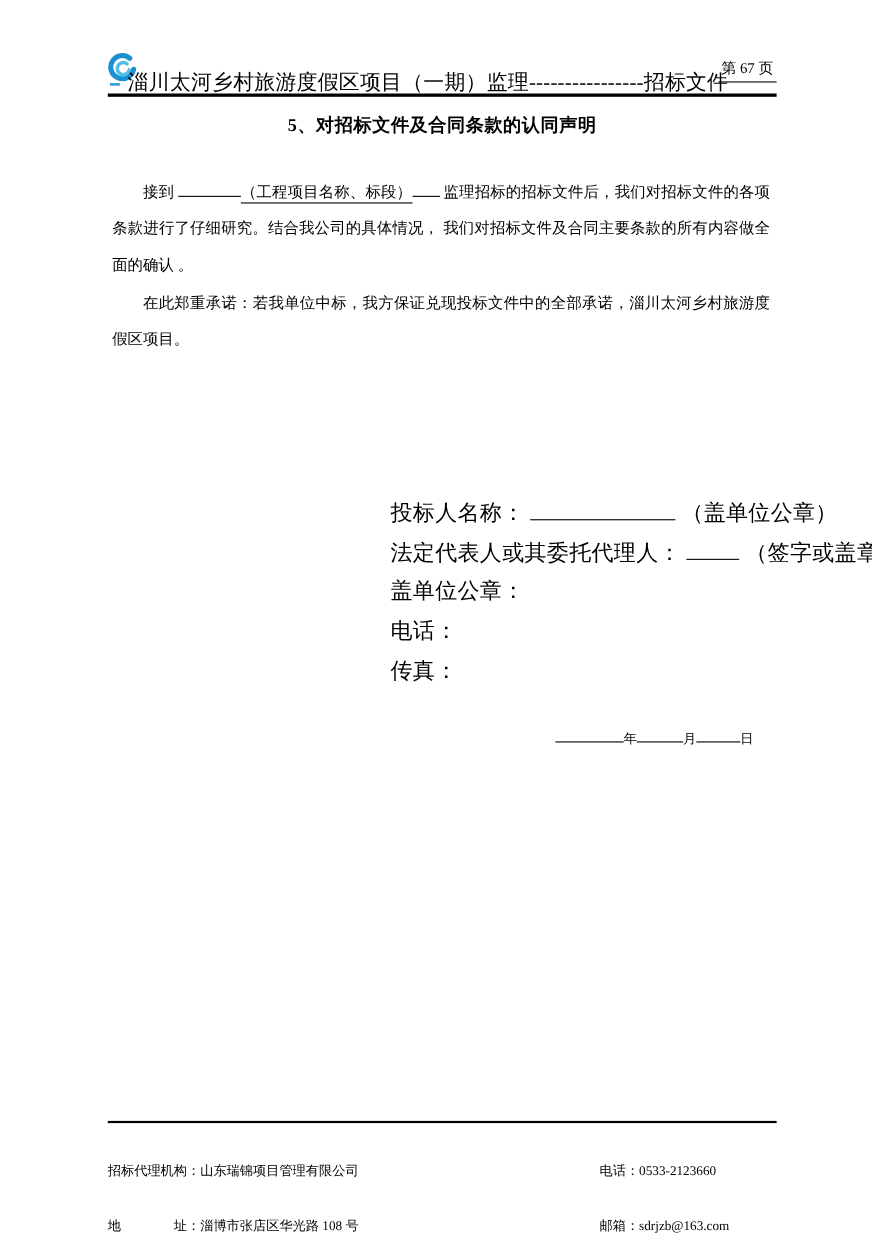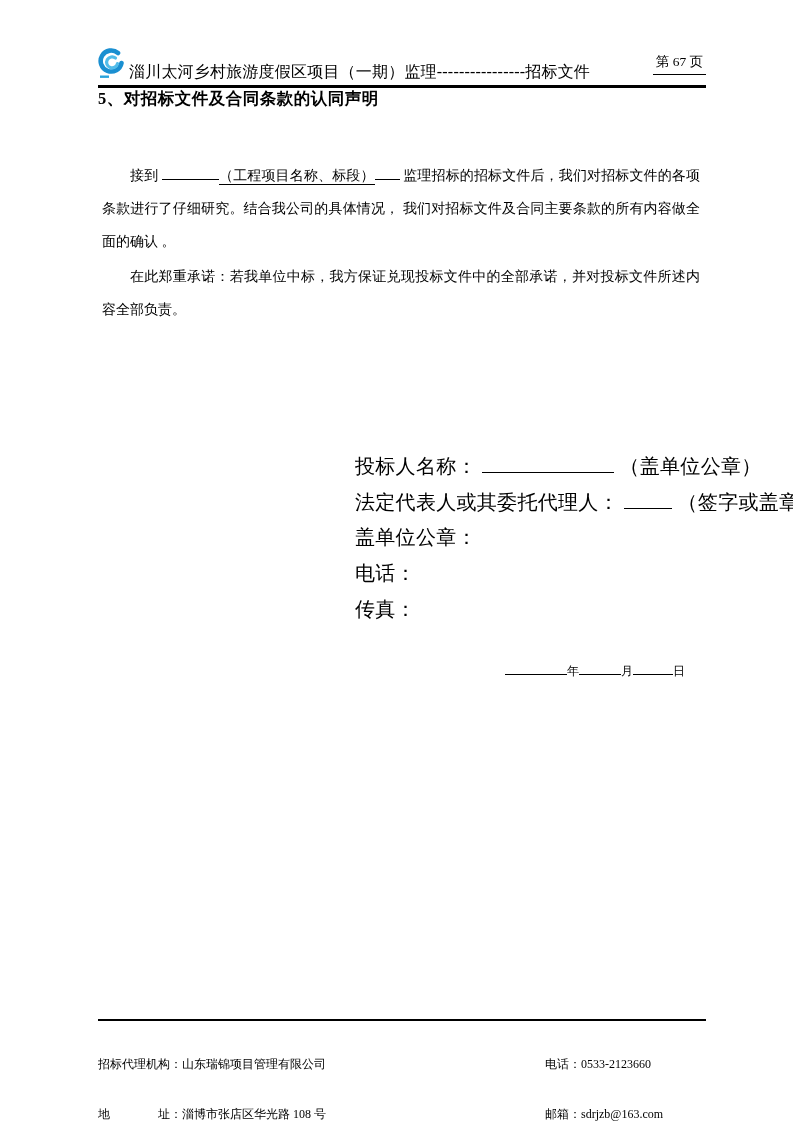--- a/index.html
+++ b/index.html
@@ -8,35 +8,35 @@
     width:793px;height:1122px;
     background:#ffffff;
     font-family:"Liberation Serif","DejaVu Serif",serif;
     color:#000;
     overflow:hidden;
   }
   
   .header{position:absolute;left:98px;top:48px;width:608px;height:40px;}
   .logo{position:absolute;left:0;top:0;width:27px;height:33px;}
   .header-title{
-    position:absolute;left:31px;top:14px;
-    font-size:16px;white-space:nowrap;letter-spacing:0.2px;
+    position:absolute;left:18px;top:14px;
+    font-size:19px;white-space:nowrap;letter-spacing:0.2px;
   }
   .page-number{
     position:absolute;right:0;top:5px;
     font-size:13.5px;
     border-bottom:1.5px solid #000;
     padding:0 3px 3px 3px;
     white-space:nowrap;
   }
   .header-rule{position:absolute;left:98px;top:85px;width:608px;height:3px;background:#000;}
   
   .doc-title{
-    position:absolute;left:98px;top:88px;width:608px;
-    font-weight:bold;font-size:16.5px;letter-spacing:0.5px;
+    position:absolute;left:98px;top:103px;width:608px;
+    text-align:center;font-weight:bold;font-size:16.5px;letter-spacing:0.5px;
   }
   
   .body-text{
     position:absolute;left:100px;top:157px;width:602px;
     font-size:14px;line-height:33px;text-align:justify;
   }
   .body-text p{margin:2px;text-indent:2em;}
   .u{
     display:inline-block;
     border-bottom:1px solid #000;
@@ -82,21 +82,21 @@
     </span>
     <span class="header-title">淄川太河乡村旅游度假区项目（一期）监理----------------招标文件</span>
     <span class="page-number">第 67 页</span>
   </div>
   <div class="header-rule"></div>
 
   <div class="doc-title">5、对招标文件及合同条款的认同声明</div>
 
   <div class="body-text">
     <p><span>接到</span>&nbsp;<span class="u b57"></span><span class="u-label">（工程项目名称、标段）</span><span class="u b25"></span>&nbsp;<span>监理招标的招标文件后，我们对招标文件的各项条款进行了仔细研究。结合我公司的具体情况， 我们对招标文件及合同主要条款的所有内容做全面的确认 。</span></p>
-    <p>在此郑重承诺：若我单位中标，我方保证兑现投标文件中的全部承诺，并对投标文件所述内容全部负责。</p>
+    <p>在此郑重承诺：若我单位中标，我方保证兑现投标文件中的全部承诺，淄川太河乡村旅游度假区项目。</p>
   </div>
 
   <div class="form-block">
     <div class="form-row">
       <span>投标人名称：</span>
       <span class="u b130"></span>
       <span>（盖单位公章）</span>
     </div>
     <div class="form-row">
       <span>法定代表人或其委托代理人：</span>

